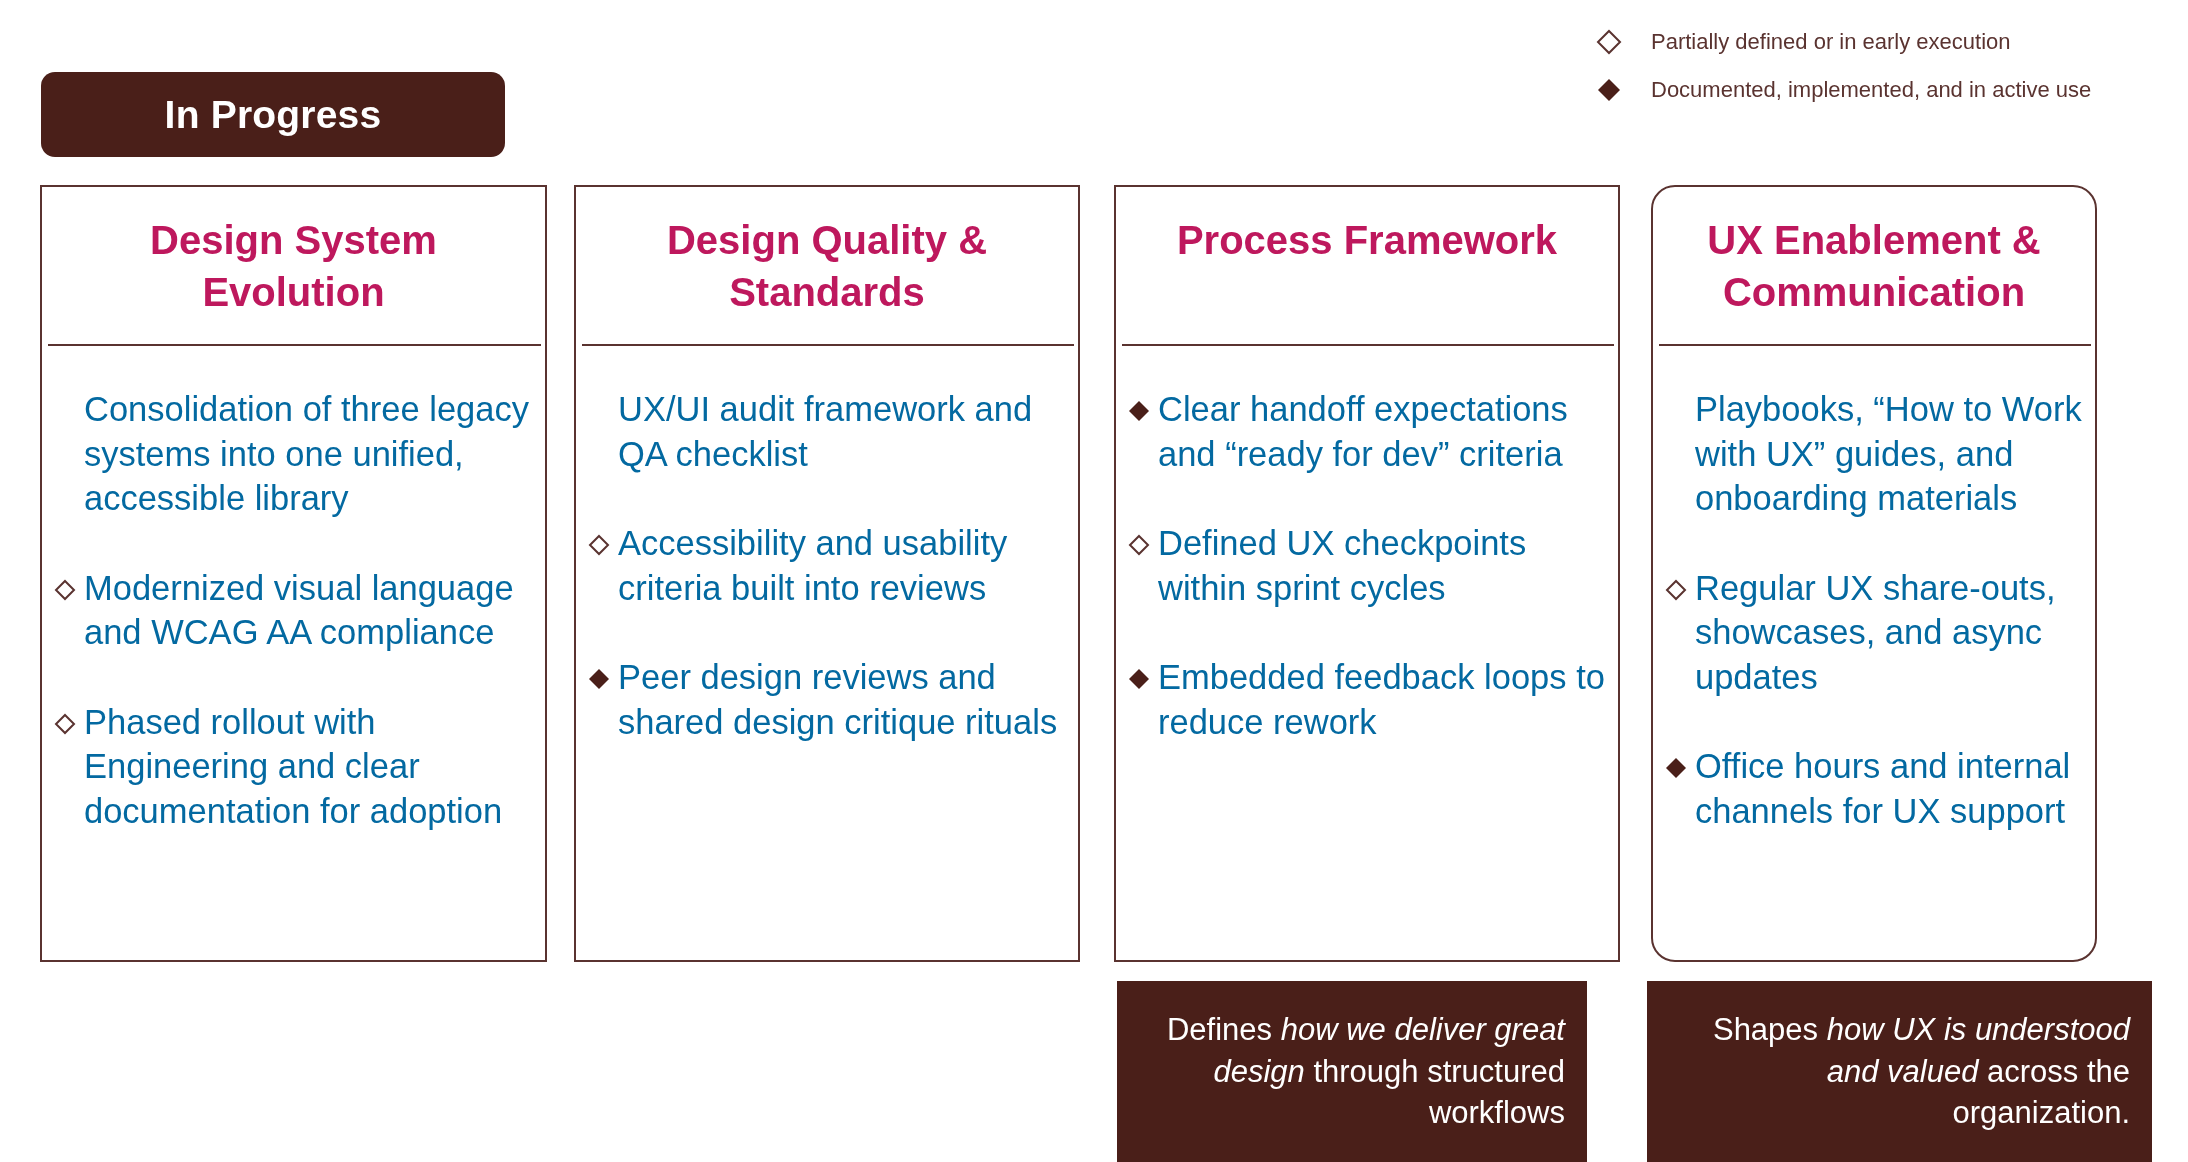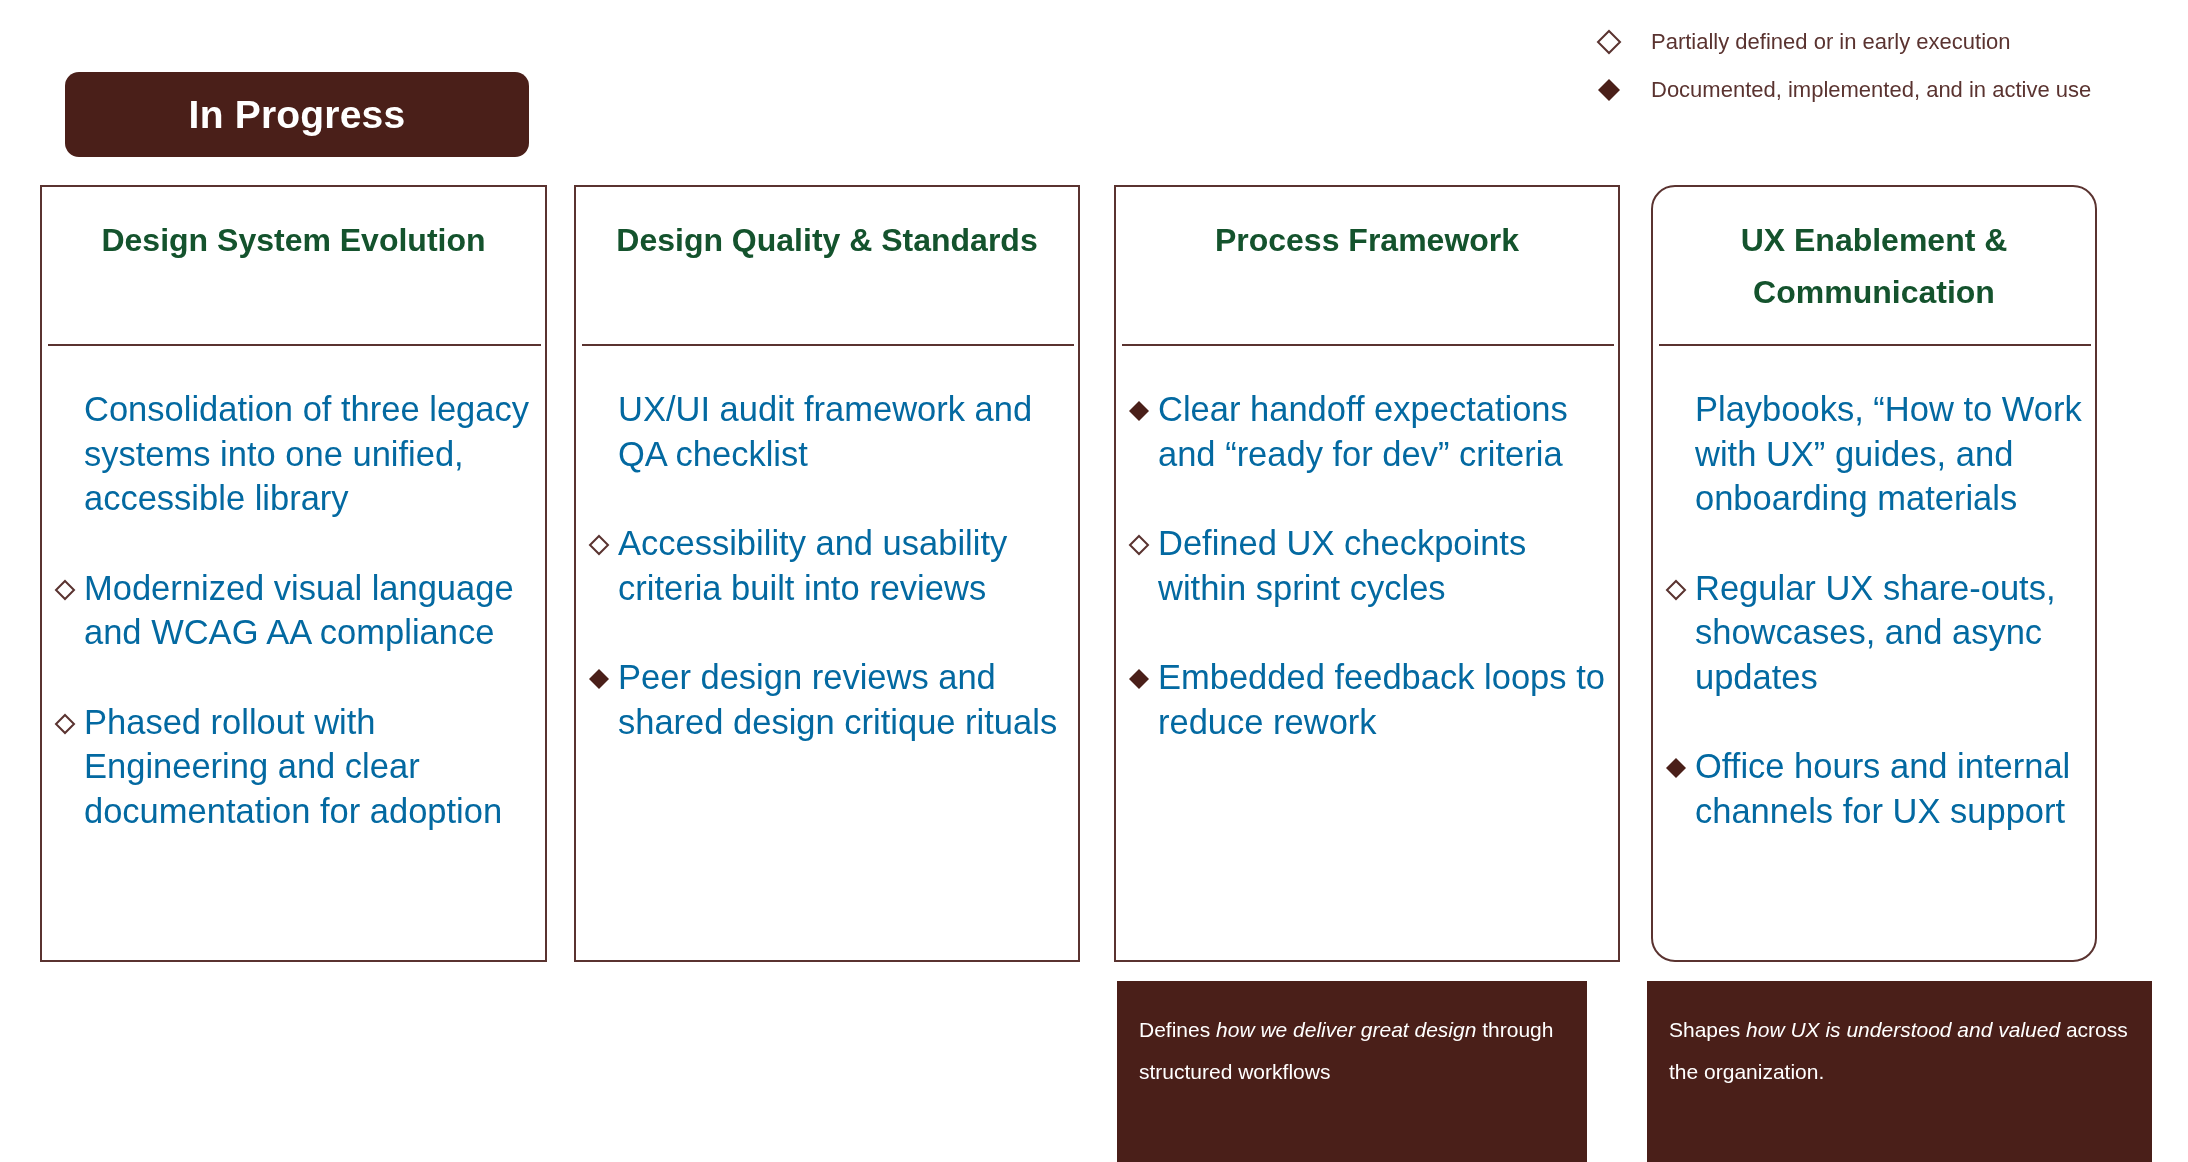--- a/index.html
+++ b/index.html
@@ -23,21 +23,20 @@
       height: 85px;
       background: #4a1f19;
       border-radius: 14px;
       display: flex;
       align-items: center;
       justify-content: center;
       color: #ffffff;
       font-weight: bold;
       font-size: 39px;
       letter-spacing: 0.2px;
-      margin-left: 24px;
     }
     .legend {
       position: absolute;
       left: 1596px;
       top: 18px;
       width: 590px;
     }
     .legend-row {
       position: relative;
       height: 48px;
@@ -76,23 +75,23 @@
       height: 158px;
       display: flex;
       align-items: flex-start;
       justify-content: center;
       text-align: center;
       padding-top: 27px;
       box-sizing: border-box;
     }
     .col-title {
       font-weight: bold;
-      font-size: 32px;
+      font-size: 40px;
       line-height: 52px;
-      color: #14532d;
+      color: #be185d;
       width: 92%;
     }
     .col-divider {
       position: absolute;
       left: 6px;
       right: 4px;
       top: 157px;
       height: 0;
       border-top: 2.5px solid #5a3330;
     }
@@ -125,24 +124,24 @@
     }
     .summary-box {
       position: absolute;
       top: 981px;
       height: 181px;
       background: #4a1f19;
       color: #ffffff;
       display: flex;
       align-items: flex-start;
       justify-content: center;
-      text-align: left;
+      text-align: right;
       box-sizing: border-box;
       padding: 28px 22px 3px 22px;
-      font-size: 21px;
+      font-size: 31px;
       line-height: 41.5px;
     }
     .summary-box em {
       font-style: italic;
     }
     svg { display: block; }
   </style>
 </head>
 <body>
 

